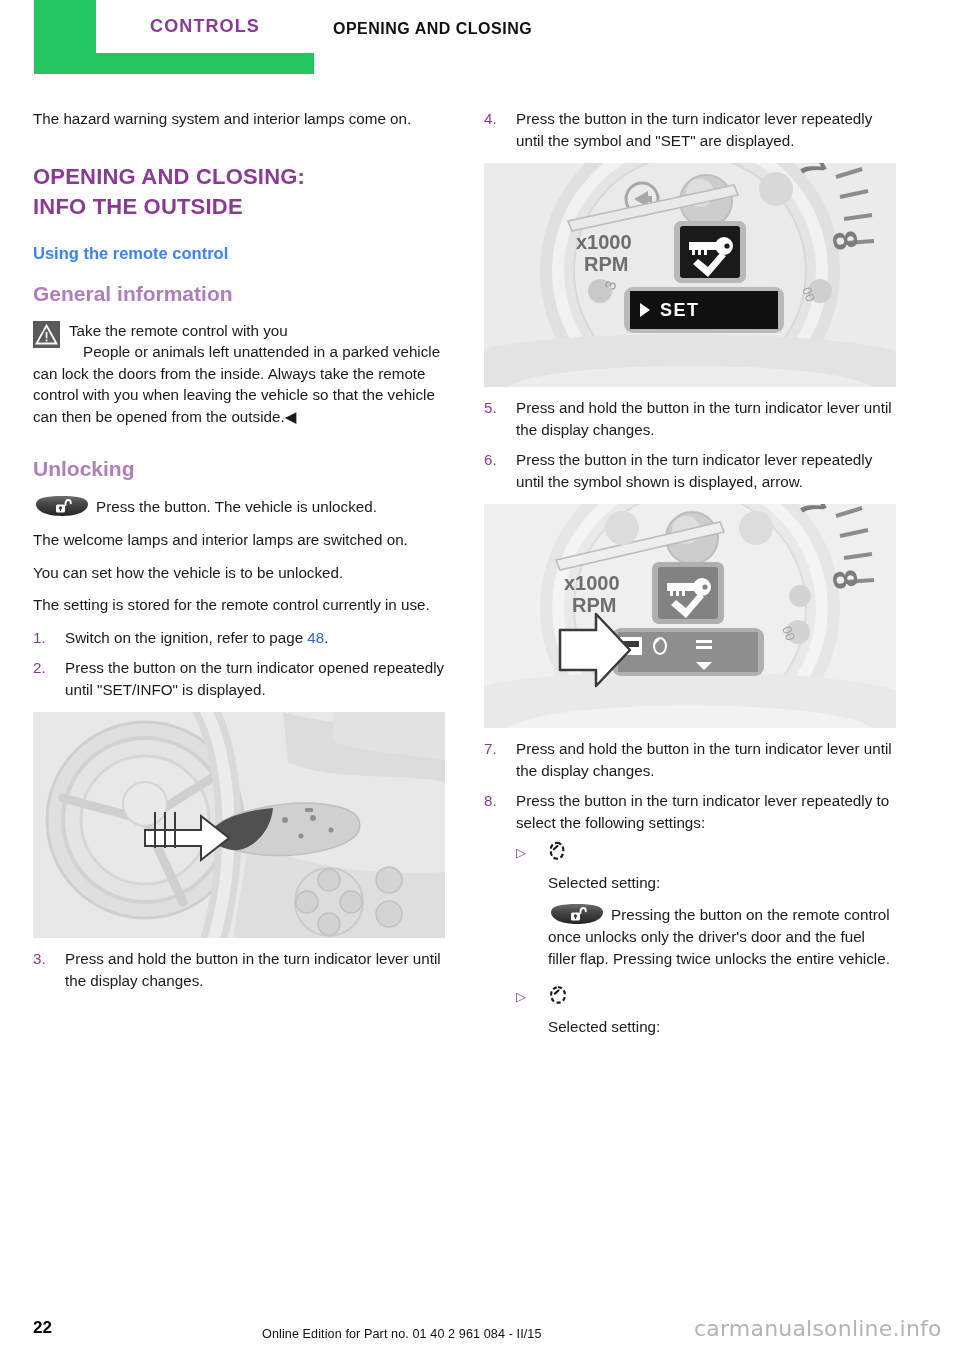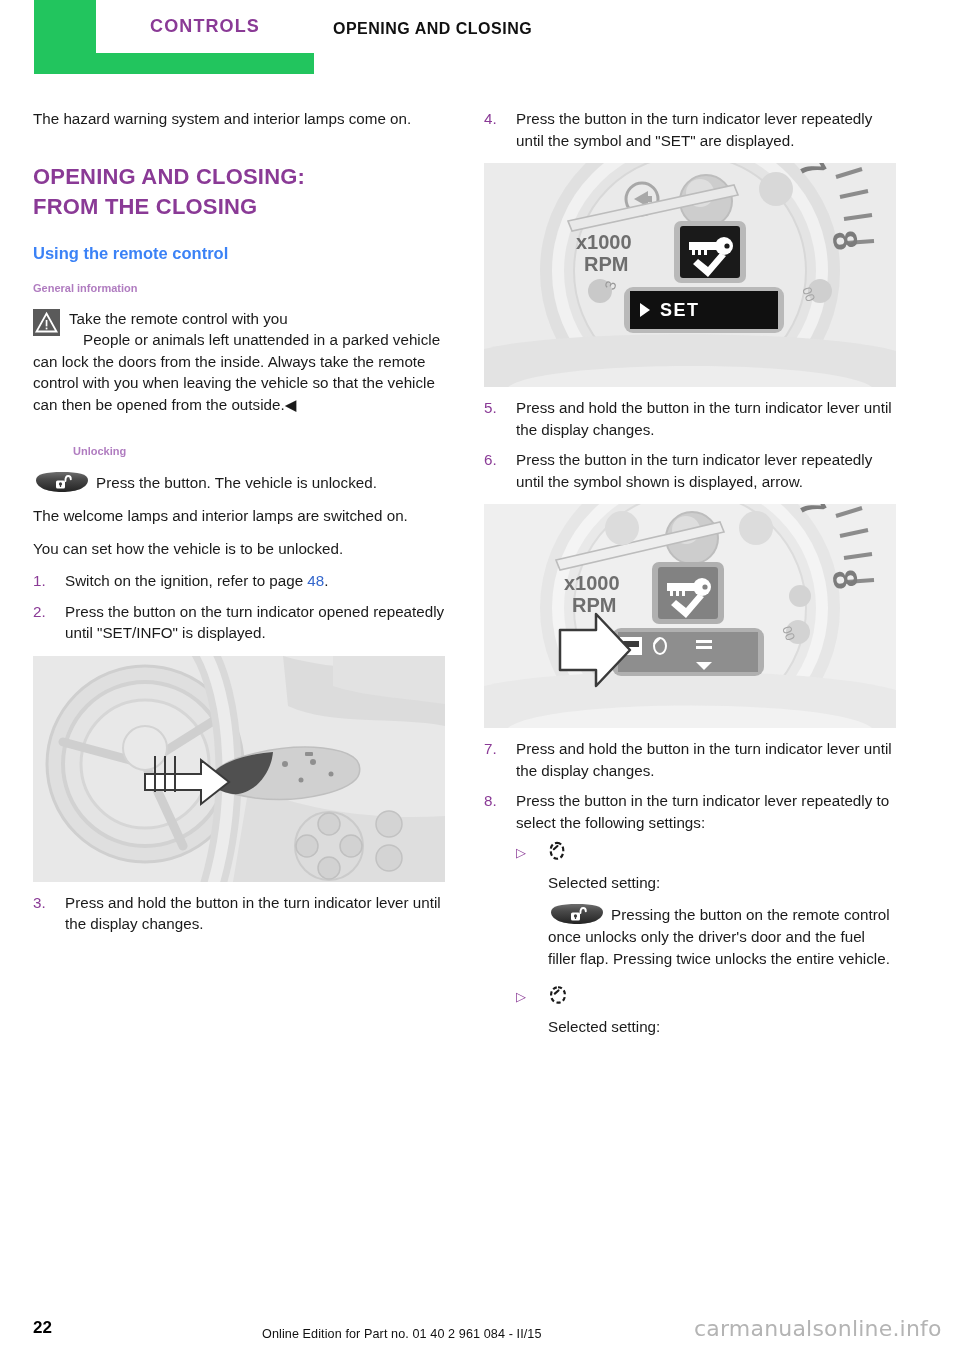--- a/index.html
+++ b/index.html
@@ -80,25 +80,25 @@
     margin: 32px 0 22px 0;
   }
   .h2 {
     color: #3b82f6;
     font-size: 16.5px;
     font-weight: bold;
     margin: 0 0 19px 0;
   }
   .h3 {
     color: #b07cc0;
-    font-size: 11px;
+    font-size: 21px;
     font-weight: bold;
     margin: 0 0 14px 0;
   }
-  .h3.space-top { margin-top: 30px; margin-left: 40px; }
+  .h3.space-top { margin-top: 30px; }
 
   
   .warn-wrap {
     font-size: 15.2px;
     line-height: 21.5px;
     margin-bottom: 3px;
   }
   .warn-icon {
     float: left;
     width: 27px;
@@ -207,21 +207,21 @@
   </div>
   <div class="header-chapter">OPENING AND CLOSING</div>
 </div>
 
 <div class="col col-left">
 
   <p class="body">The hazard warning system and interior lamps come on.</p>
 
   <div class="h1">
     <span>OPENING AND CLOSING:</span><br>
-    <span>FROM THE CLOSING</span>
+    <span>INFO THE OUTSIDE</span>
   </div>
 
   <div class="h2">Using the remote control</div>
 
   <div class="h3">General information</div>
 
   <div class="warn-wrap">
     <span class="warn-icon">
       <svg viewBox="0 0 27 27" width="27" height="27">
         <rect x="0" y="0" width="27" height="27" fill="#5a5a5a"></rect>
@@ -252,20 +252,21 @@
           <path d="M32.4 10 C32.4 6.6 33.2 5 35.2 5 C37.1 5 37.8 6.4 37.8 8.2" fill="none" stroke="#ffffff" stroke-width="1.9" stroke-linecap="round"></path>
           <circle cx="27.5" cy="12.9" r="1.6" fill="#3a3a3a"></circle>
           <rect x="26.9" y="13" width="1.2" height="3" fill="#3a3a3a"></rect>
         </g>
       </svg>
     </span><span>Press the button. The vehicle is unlocked.</span>
   </p>
 
   <p class="body">The welcome lamps and interior lamps are switched on.</p>
   <p class="body">You can set how the vehicle is to be unlocked.</p>
+  <p class="body">The setting is stored for the remote control currently in use.</p>
 
   <ul class="steps">
     <li class="step">
       <span class="step-num">1.</span>
       <span>Switch on the ignition, refer to page </span><span class="link">48</span><span>.</span>
     </li>
     <li class="step">
       <span class="step-num">2.</span>
       <span>Press the button on the turn indicator opened repeatedly until "SET/INFO" is displayed.</span>
     </li>

